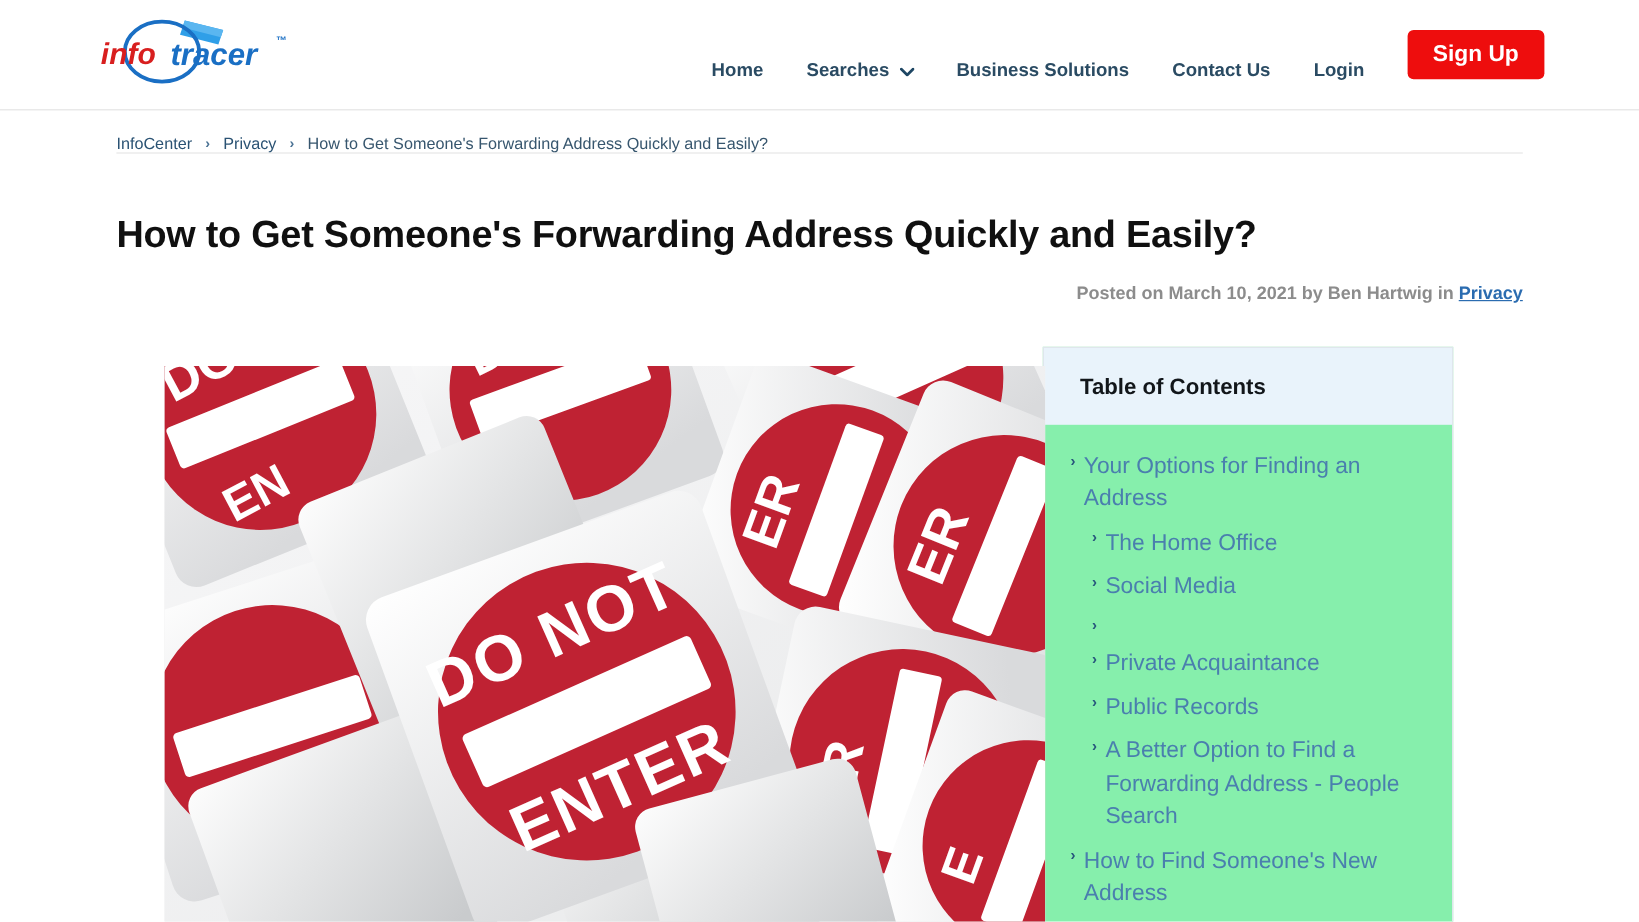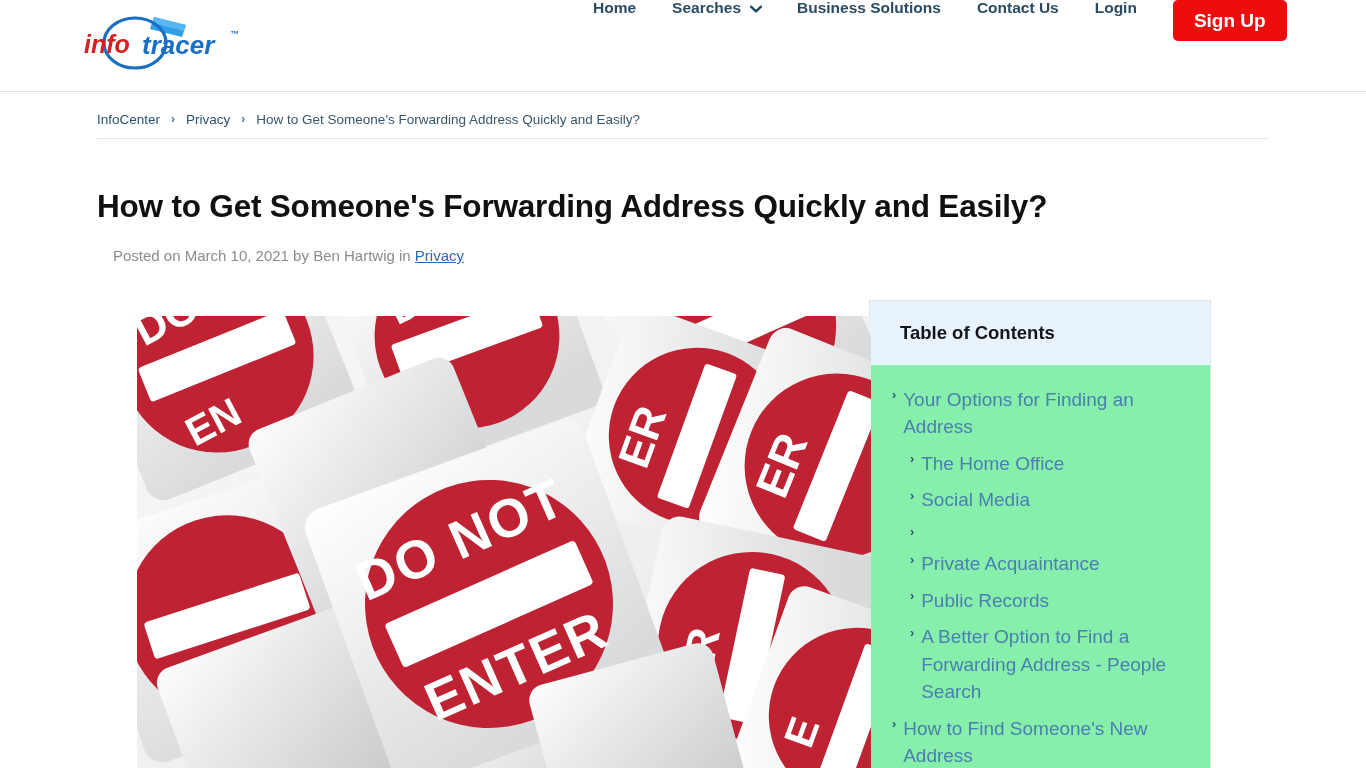--- a/index.html
+++ b/index.html
@@ -33,21 +33,21 @@
     text-decoration: none;
   }
   .logo-svg { display: block; width: 168px; height: 62px; }
 
   .main-nav {
     position: absolute;
     left: 575px;
     top: 0;
     height: 66px;
     display: flex;
-    align-items: flex-start;
+    align-items: flex-end;
     gap: 0;
   }
   .nav-item {
     color: #2a4b63;
     font-size: 15.5px;
     font-weight: 600;
     text-decoration: none;
     padding: 0 18px;
     line-height: 1;
     white-space: nowrap;
@@ -79,21 +79,20 @@
   }
 
   
   .breadcrumb-wrap {
     width: 1366px;
     padding-top: 20px;
   }
   .breadcrumb {
     margin: 0 auto;
     width: 1172px;
-    padding-bottom: 11px;
     border-bottom: 1px solid #e6e6e6;
     display: flex;
     align-items: center;
     font-size: 13.5px;
     color: #3b5c74;
     white-space: nowrap;
   }
   .bc-link {
     color: #2a5273;
     text-decoration: none;
@@ -120,21 +119,22 @@
     font-size: 31.5px;
     line-height: 1.22;
     font-weight: 700;
     color: #101010;
     letter-spacing: -0.2px;
   }
   .post-meta {
     margin: 22px 0 0 16px;
     font-size: 15px;
     color: #8c8c8c;
-    font-weight: 400;
+    font-weight: 700;
+    text-align: right;
   }
   .post-meta a {
     color: #2b6cb0;
     text-decoration: underline;
     cursor: pointer;
   }
 
   .content-cols {
     display: flex;
     gap: 38px;

